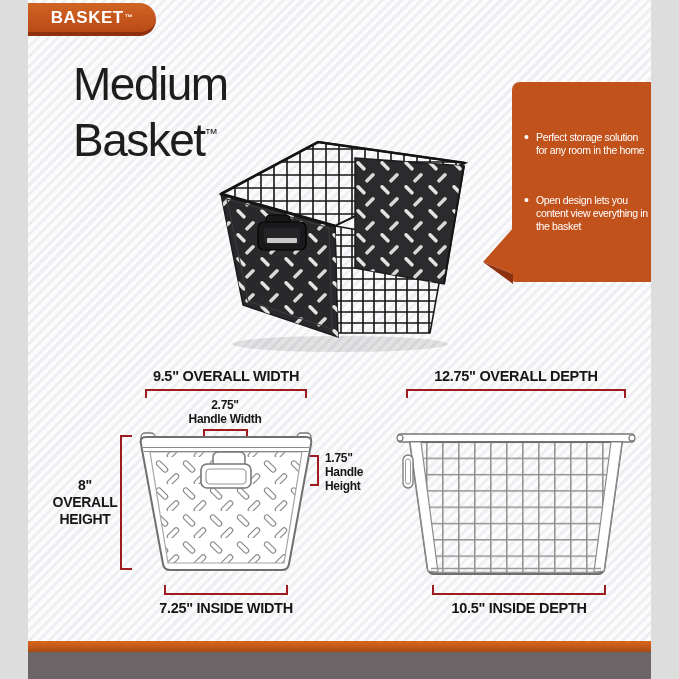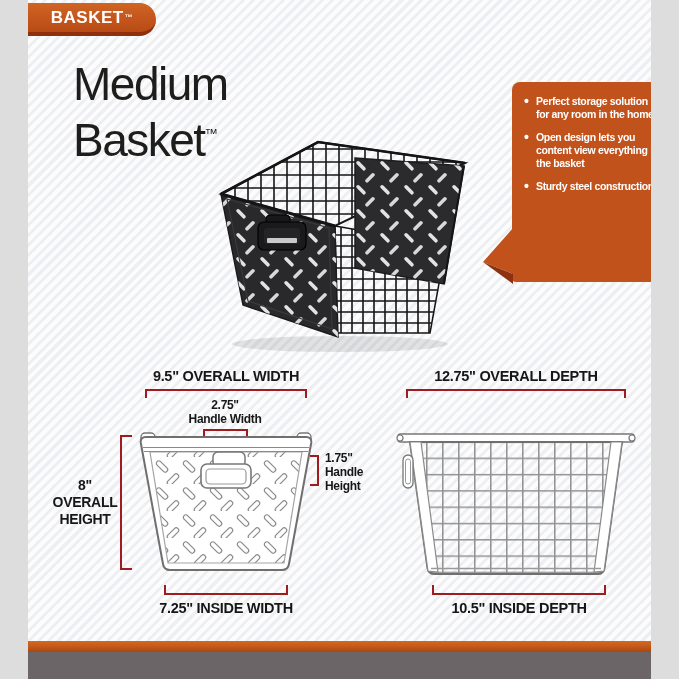--- a/index.html
+++ b/index.html
@@ -28,22 +28,22 @@
   
   .callout{
     position:absolute;left:484px;top:82px;width:163px;height:200px;
     background:#c2521c;border-radius:8px 4px 4px 4px;box-sizing:border-box;
     padding:13px 6px 10px 13px;
   }
   .callout .tail{position:absolute;left:-29px;top:146px;}
   .callout ul{list-style:none;margin:0;padding:0;}
   .callout li{
     position:relative;padding-left:11px;margin-bottom:9px;
-    color:#fff;font-weight:bold;font-size:10.5px;line-height:1.27;
-    letter-spacing:-0.35px;white-space:pre-line;
+    color:#fff;font-weight:normal;font-size:10.5px;line-height:1.27;
+    letter-spacing:-0.35px;white-space:pre-line;margin-top:36px;
   }
   .callout li::before{content:"\2022";position:absolute;left:-1px;top:-2px;font-size:14px;}
   
   .dim{
     position:absolute;color:#161616;font-weight:bold;text-align:center;
     font-size:14.5px;letter-spacing:-0.3px;white-space:pre-line;line-height:1.2;
   }
   .dim.small{font-size:12px;line-height:1.15;}
   .dim.left{text-align:left;}
   
@@ -125,21 +125,20 @@
     <svg class="tail" width="30" height="56" viewBox="0 0 30 56">
       <polygon points="30,0 0,34 30,46" fill="#c2521c"></polygon>
       <polygon points="0,34 30,46 30,56" fill="#8e3110"></polygon>
     </svg>
     <ul>
         <li>Perfect storage solution
 for any room in the home</li>
         <li>Open design lets you
 content view everything in
 the basket</li>
-        <li>Sturdy steel construction</li>
       </ul>
   </div>
 
   <div class="dim" style="left:58px;top:368px;width:280px;">9.5" OVERALL WIDTH</div>
   <div class="hbr" style="left:117px;top:389px;width:162px;"></div>
 
   <div class="dim small" style="left:137px;top:399px;width:120px;">2.75"
 Handle Width</div>
   <div class="hbr" style="left:175px;top:429px;width:45px;"></div>
 

